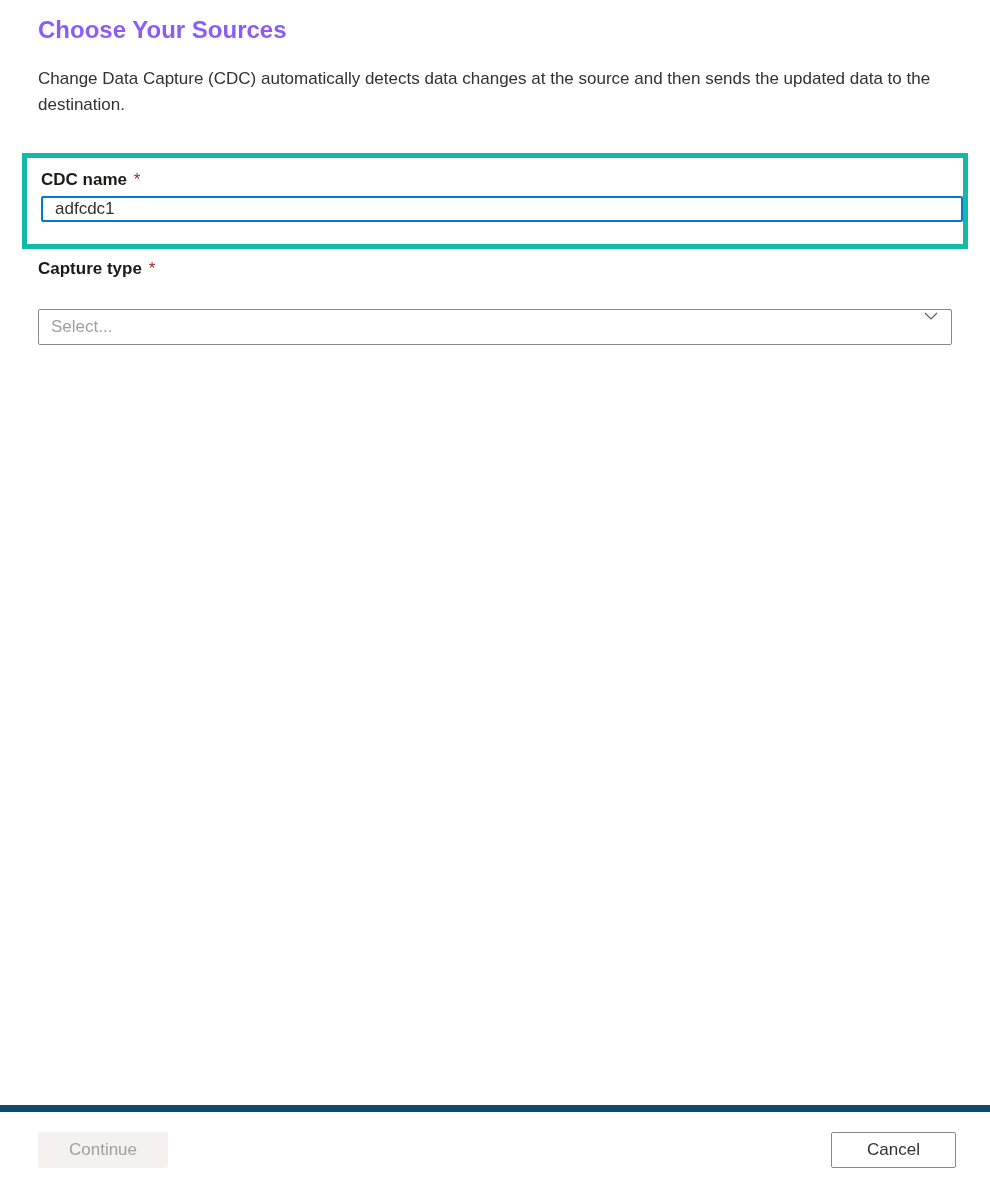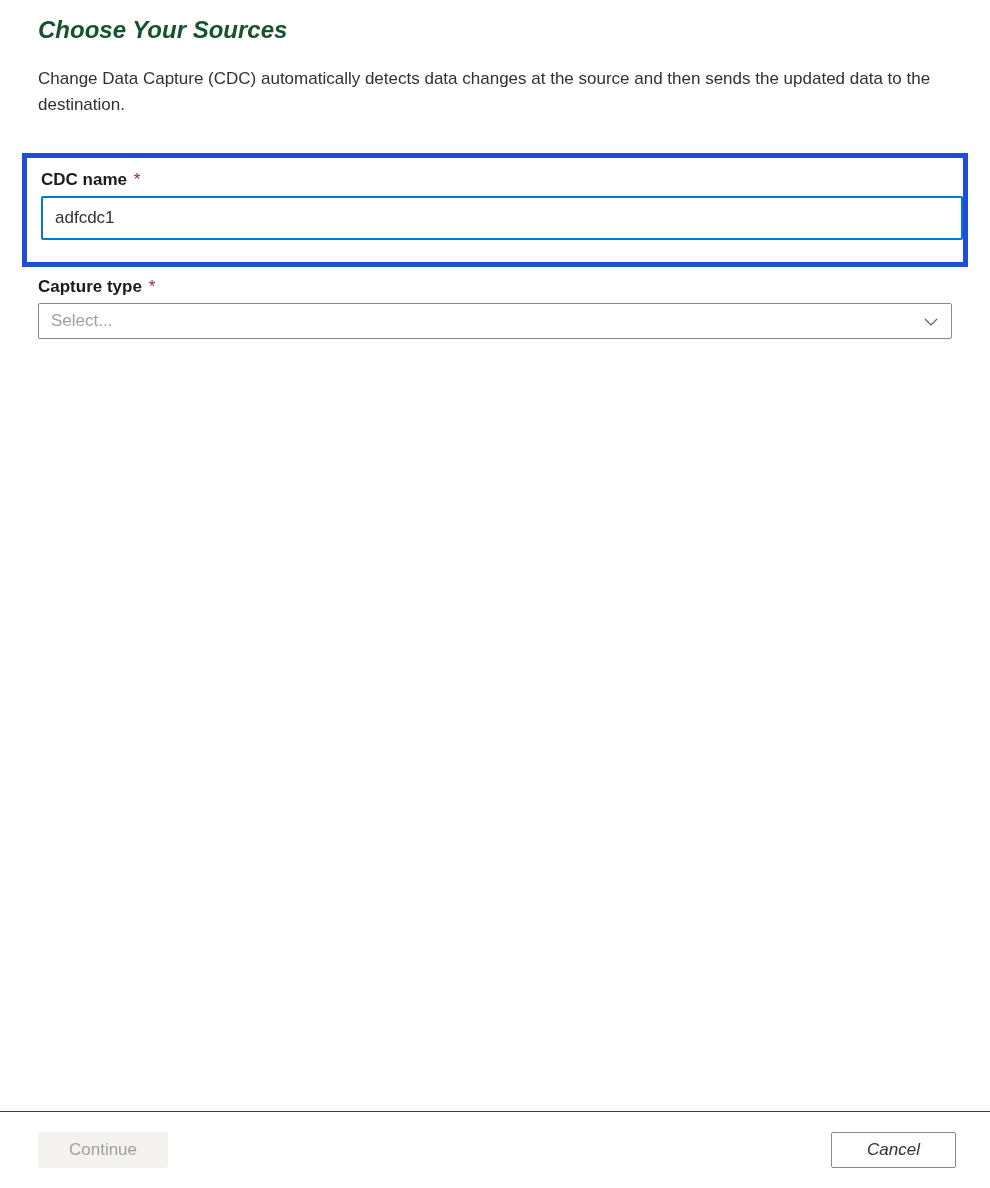--- a/index.html
+++ b/index.html
@@ -14,32 +14,31 @@
       height: 1188px;
       position: relative;
       background: #fff;
     }
     .content {
       padding: 16px 38px 0 38px;
     }
     .page-title {
       font-size: 24px;
       font-weight: 700;
-      color: #14532d;
+      color: #8b5cf6;
       margin-bottom: 22px;
-      font-style: italic;
     }
     .description {
       font-size: 17px;
       line-height: 1.5;
       color: #323130;
       margin-bottom: 36px;
     }
     .highlight-box {
-      border: 5px solid #1d4ed8;
+      border: 5px solid #14b8a6;
       margin-left: -16px;
       margin-right: -16px;
       padding: 12px 0 22px 14px;
       margin-bottom: 10px;
       margin-top: 8px;
     }
     .field-group {
       margin-bottom: 0;
     }
     .field-label {
@@ -49,21 +48,21 @@
       margin-bottom: 6px;
       display: block;
     }
     .required {
       color: #a4262c;
       font-weight: 400;
       margin-left: 2px;
     }
     .text-input {
       width: 100%;
-      height: 44px;
+      height: 26px;
       border: 2px solid #0078d4;
       border-radius: 2px;
       padding: 0 12px;
       font-size: 17px;
       font-family: inherit;
       color: #323130;
       outline: none;
     }
     .source-type-group {
       padding: 0;
@@ -83,34 +82,35 @@
       border-radius: 2px;
       padding: 0 36px 0 12px;
       font-size: 17px;
       font-family: inherit;
       color: #a19f9d;
       background: #fff;
       appearance: none;
       outline: none;
       cursor: pointer;
       text-align: left;
+      margin-top: 24px;
     }
     .chevron {
       position: absolute;
       right: 14px;
       top: 50%;
       transform: translateY(-50%);
       pointer-events: none;
     }
     .footer {
       position: absolute;
       bottom: 0;
       left: 0;
       right: 0;
-      border-top: 1px solid #0c4a6e;
+      border-top: 7px solid #0c4a6e;
       padding: 20px 34px 20px 38px;
       display: flex;
       justify-content: space-between;
       align-items: center;
     }
     .btn {
       font-family: inherit;
       font-size: 17px;
       height: 36px;
       padding: 0 20px;
@@ -123,21 +123,20 @@
       color: #a19f9d;
       border: none;
       min-width: 130px;
       cursor: default;
     }
     .btn-cancel {
       background: #fff;
       color: #323130;
       border: 1px solid #8a8886;
       min-width: 125px;
-      font-style: italic;
     }
   </style>
 </head>
 <body>
 
 <div class="content">
   <h1 class="page-title">Choose Your Sources</h1>
   <p class="description">Change Data Capture (CDC) automatically detects data changes at the source and then sends the updated data to the destination.</p>
 
   <div class="highlight-box">

